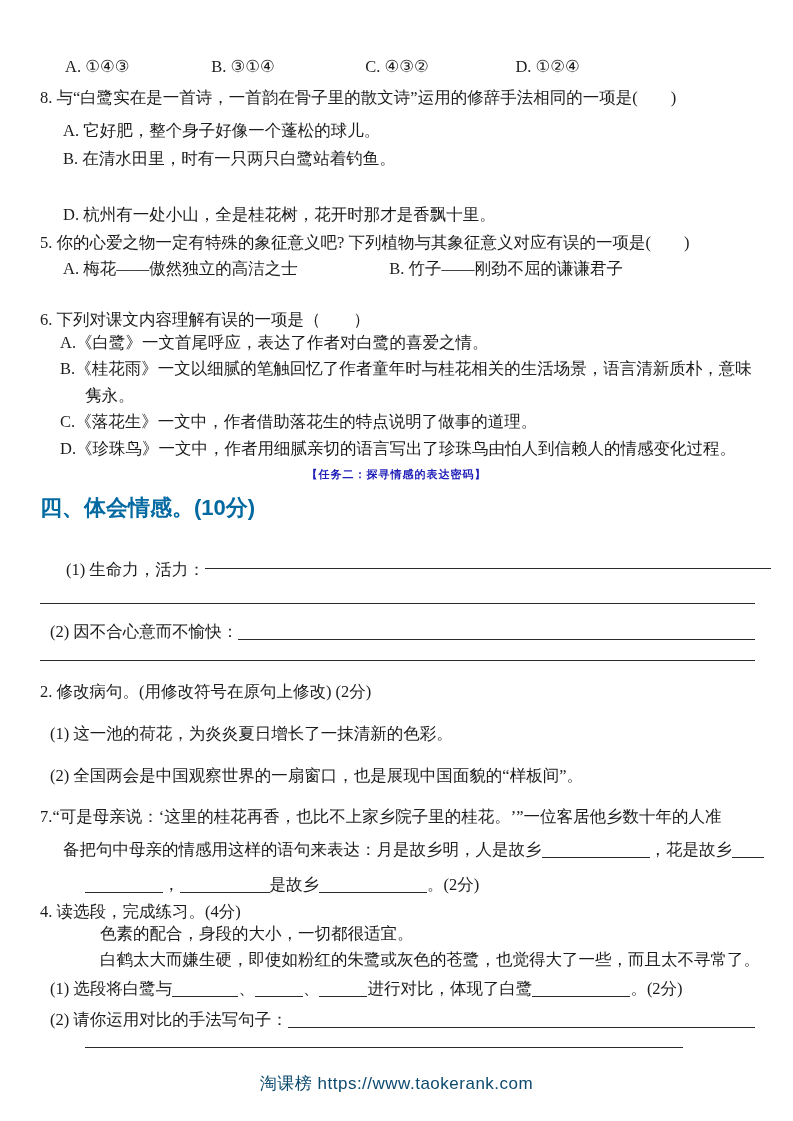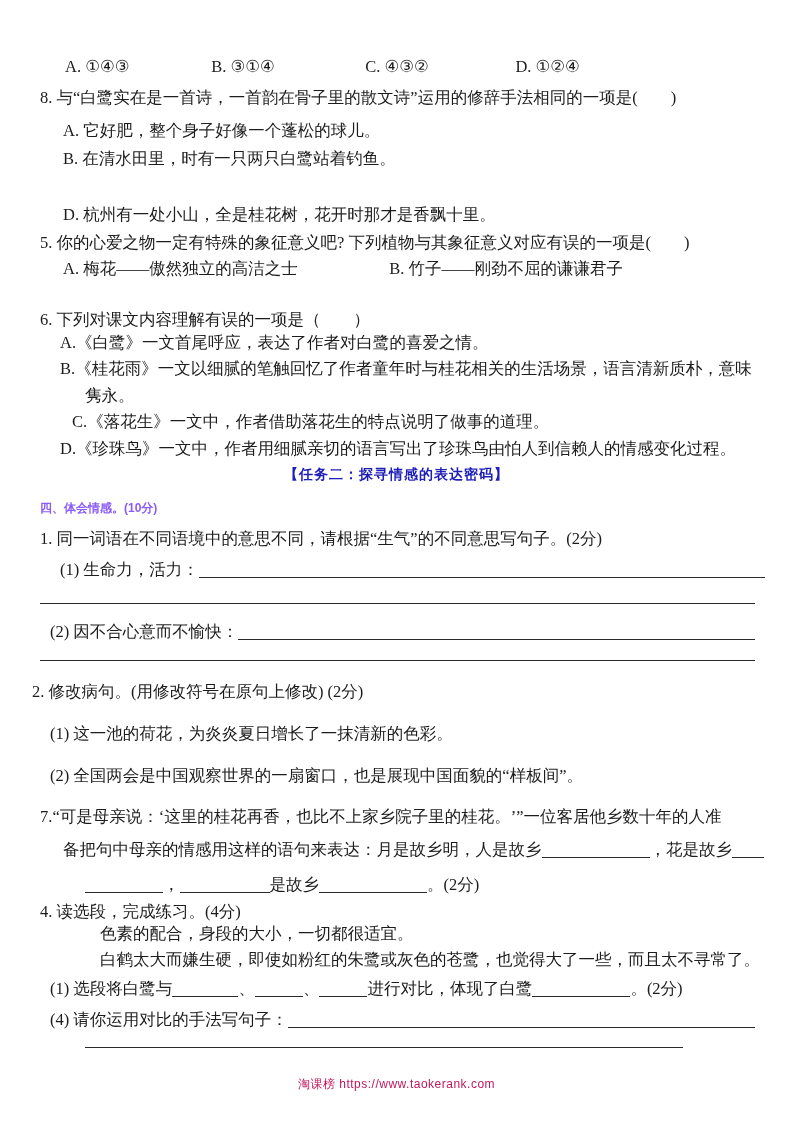--- a/index.html
+++ b/index.html
@@ -9,21 +9,21 @@
   .page{position:absolute;inset:0;}
   .ln{position:absolute;white-space:nowrap;line-height:24px;}
   .flexln{display:flex;align-items:flex-end;}
   .blank{display:inline-block;border-bottom:1.3px solid #2a2a2a;height:0.95em;vertical-align:-3px;}
   .fill{flex:1;border-bottom:1.3px solid #2a2a2a;margin-bottom:4px;height:1px;}
   .rule{position:absolute;height:0;border-top:1.3px solid #2a2a2a;}
   .opt-inline{display:inline-block;}
   .hdr{font-family:"Liberation Sans","DejaVu Sans",sans-serif;font-weight:bold;}
   .blue{color:#1e1eb8;}
   .center{left:0;width:793px;text-align:center;}
-  .footer{font-family:"Liberation Sans","DejaVu Sans",sans-serif;color:#be185d;font-size:12px;letter-spacing:0.5px;}
+  .footer{font-family:"Liberation Sans","DejaVu Sans",sans-serif;color:#0c4a6e;font-size:17px;letter-spacing:0.5px;}
 </style>
 </head>
 <body>
 
 <div class="page">
 
   <div class="ln" style="top:55px;left:65px;">
     <span class="opt-inline" style="width:142px;">A. ①④③</span>
     <span class="opt-inline" style="width:150px;">B. ③①④</span>
     <span class="opt-inline" style="width:146px;">C. ④③②</span>
@@ -38,58 +38,57 @@
   <div class="ln" style="top:231px;left:40px;">5. 你的心爱之物一定有特殊的象征意义吧? 下列植物与其象征意义对应有误的一项是(　　)</div>
   <div class="ln" style="top:257px;left:63px;">
     <span class="opt-inline" style="width:322px;">A. 梅花——傲然独立的高洁之士</span>
     <span class="opt-inline">B. 竹子——刚劲不屈的谦谦君子</span>
   </div>
 
   <div class="ln" style="top:308px;left:40px;">6. 下列对课文内容理解有误的一项是（　　）</div>
   <div class="ln" style="top:331px;left:60px;">A.《白鹭》一文首尾呼应，表达了作者对白鹭的喜爱之情。</div>
   <div class="ln" style="top:357px;left:60px;">B.《桂花雨》一文以细腻的笔触回忆了作者童年时与桂花相关的生活场景，语言清新质朴，意味</div>
   <div class="ln" style="top:384px;left:85px;">隽永。</div>
-  <div class="ln" style="top:410px;left:72px;">C.《落花生》一文中，作者借助落花生的特点说明了做事的道理。</div>
+  <div class="ln" style="top:410px;left:60px;">C.《落花生》一文中，作者借助落花生的特点说明了做事的道理。</div>
   <div class="ln" style="top:437px;left:60px;">D.《珍珠鸟》一文中，作者用细腻亲切的语言写出了珍珠鸟由怕人到信赖人的情感变化过程。</div>
 
-  <div class="ln hdr blue center" style="top:462px;font-size:14px;letter-spacing:1px;">【任务二：探寻情感的表达密码】</div>
+  <div class="ln hdr blue center" style="top:462px;font-size:11px;letter-spacing:1px;">【任务二：探寻情感的表达密码】</div>
 
-  <div class="ln hdr" style="top:496px;left:40px;font-size:12px;color:#8b5cf6;">四、体会情感。(10分)</div>
+  <div class="ln hdr" style="top:496px;left:40px;font-size:22px;color:#0369a1;">四、体会情感。(10分)</div>
 
-  <div class="ln" style="top:527px;left:40px;">1. 同一词语在不同语境中的意思不同，请根据“生气”的不同意思写句子。(2分)</div>
-  <div class="ln flexln" style="top:558px;left:60px;width:705px;">
+  <div class="ln flexln" style="top:558px;left:66px;width:705px;align-items:center;">
     <span>(1) 生命力，活力：</span>
     <span class="fill"></span>
   </div>
   <div class="rule" style="top:603px;left:40px;width:715px;"></div>
   <div class="ln flexln" style="top:620px;left:50px;width:705px;">
     <span>(2) 因不合心意而不愉快：</span>
     <span class="fill"></span>
   </div>
   <div class="rule" style="top:660px;left:40px;width:715px;"></div>
 
-  <div class="ln" style="top:680px;left:32px;">2. 修改病句。(用修改符号在原句上修改) (2分)</div>
+  <div class="ln" style="top:680px;left:40px;">2. 修改病句。(用修改符号在原句上修改) (2分)</div>
   <div class="ln" style="top:722px;left:50px;">(1) 这一池的荷花，为炎炎夏日增长了一抹清新的色彩。</div>
   <div class="ln" style="top:764px;left:50px;">(2) 全国两会是中国观察世界的一扇窗口，也是展现中国面貌的“样板间”。</div>
 
   <div class="ln" style="top:805px;left:40px;">7.“可是母亲说：‘这里的桂花再香，也比不上家乡院子里的桂花。’”一位客居他乡数十年的人准</div>
   <div class="ln" style="top:838px;left:63px;">
     <span>备把句中母亲的情感用这样的语句来表达：月是故乡明，人是故乡</span><span class="blank" style="width:108px;"></span><span>，花是故乡</span><span class="blank" style="width:32px;"></span>
   </div>
   <div class="ln" style="top:873px;left:85px;">
     <span class="blank" style="width:78px;"></span><span>，</span><span class="blank" style="width:90px;"></span><span>是故乡</span><span class="blank" style="width:108px;"></span><span>。(2分)</span>
   </div>
 
   <div class="ln" style="top:900px;left:40px;">4. 读选段，完成练习。(4分)</div>
   <div class="ln" style="top:948px;left:100px;">白鹤太大而嫌生硬，即使如粉红的朱鹭或灰色的苍鹭，也觉得大了一些，而且太不寻常了。</div>
   <div class="ln" style="top:922px;left:100px;">色素的配合，身段的大小，一切都很适宜。</div>
   <div class="ln" style="top:977px;left:50px;">
     <span>(1) 选段将白鹭与</span><span class="blank" style="width:66px;"></span><span>、</span><span class="blank" style="width:48px;"></span><span>、</span><span class="blank" style="width:48px;"></span><span>进行对比，体现了白鹭</span><span class="blank" style="width:98px;"></span><span>。(2分)</span>
   </div>
   <div class="ln flexln" style="top:1008px;left:50px;width:705px;">
-    <span>(4) 请你运用对比的手法写句子：</span>
+    <span>(2) 请你运用对比的手法写句子：</span>
     <span class="fill"></span>
   </div>
   <div class="rule" style="top:1047px;left:85px;width:598px;"></div>
 
   <div class="ln footer center" style="top:1072px;">淘课榜 https://www.taokerank.com</div>
 
 </div>
 
 </body></html>

